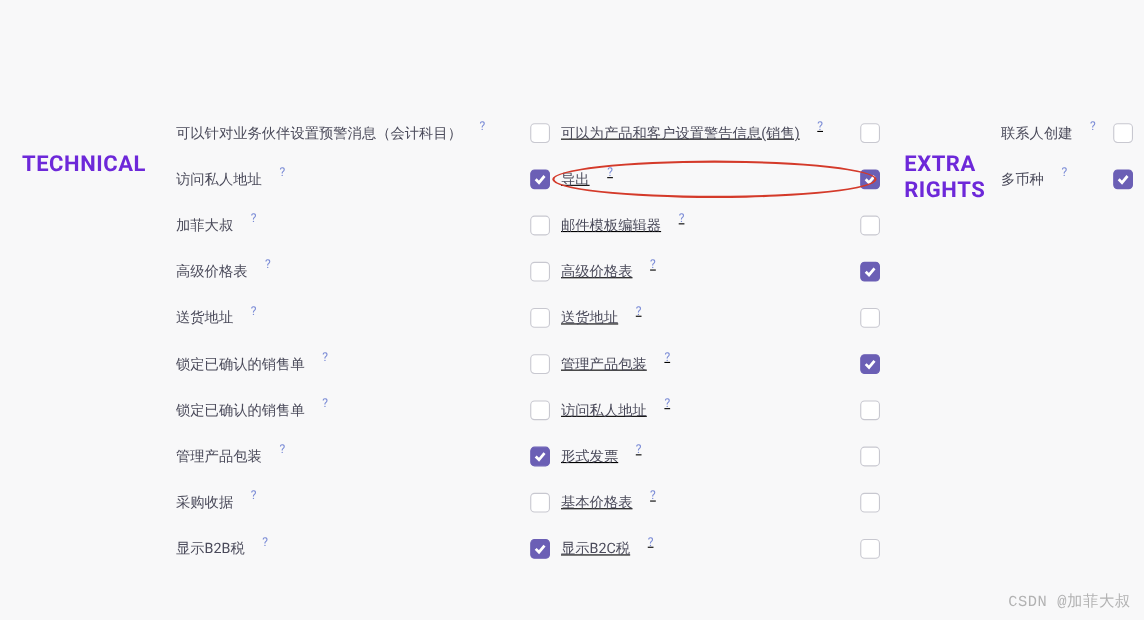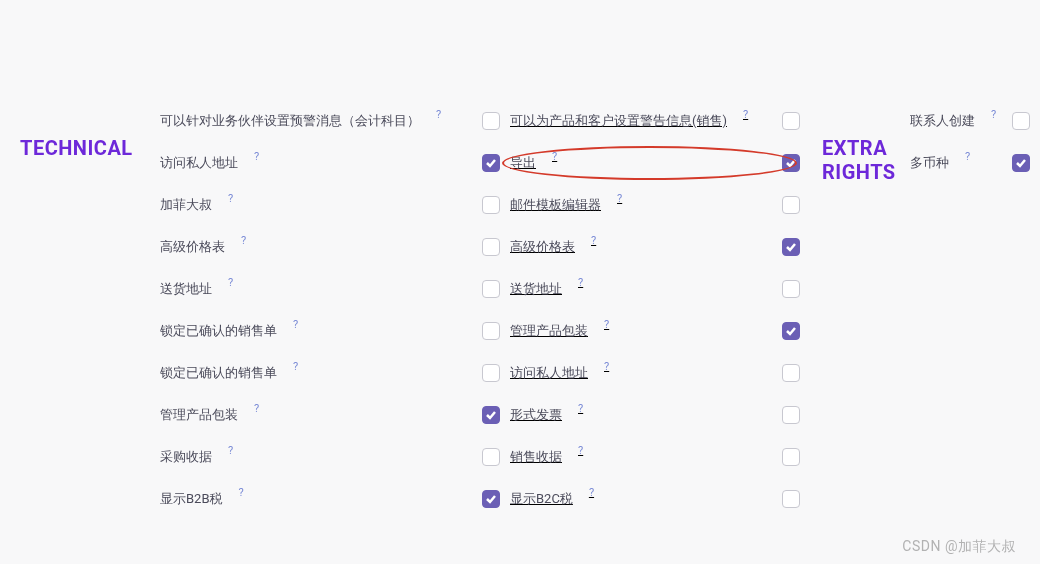--- a/index.html
+++ b/index.html
@@ -96,25 +96,26 @@
       border-radius: 50%;
       pointer-events: none;
       width: 295px;
       height: 34px;
       left: 502px;
       top: 146px;
       z-index: 10;
     }
     .watermark {
       position: absolute;
-      right: 24px;
+      right: 12px;
       bottom: 8px;
       color: rgba(120,120,120,0.55);
       font-size: 14px;
       letter-spacing: 0.5px;
+      font-family: Liberation Mono, monospace;
     }
   </style>
 </head>
 <body>
 
 <div class="page">
 
   <div class="section-label tech-label">TECHNICAL</div>
 
   <div class="cols col1">
@@ -266,21 +267,21 @@
       </div>
     <div class="row">
         <div class="label-wrap">
           <span class="field-label">形式发票</span>
           <span class="help">?</span>
         </div>
         <div class="checkbox"></div>
       </div>
     <div class="row">
         <div class="label-wrap">
-          <span class="field-label">销售收据</span>
+          <span class="field-label">基本价格表</span>
           <span class="help">?</span>
         </div>
         <div class="checkbox"></div>
       </div>
     <div class="row">
         <div class="label-wrap">
           <span class="field-label">显示B2C税</span>
           <span class="help">?</span>
         </div>
         <div class="checkbox"></div>

